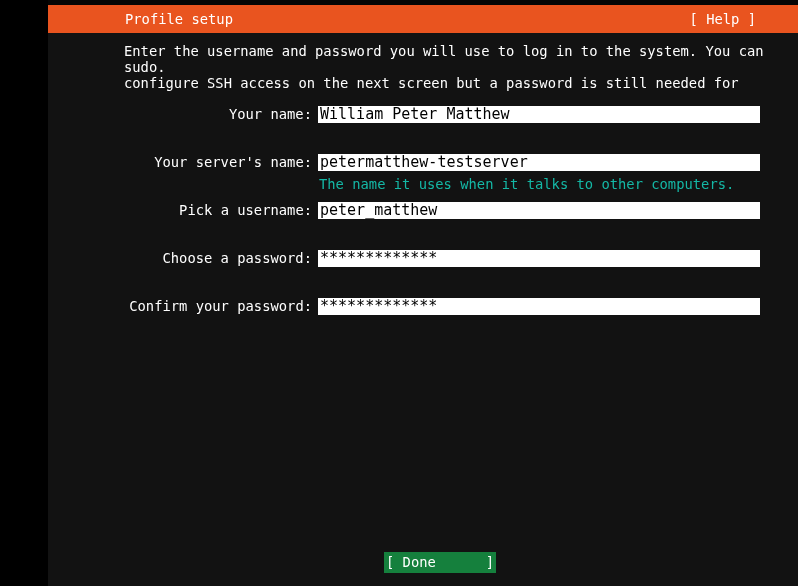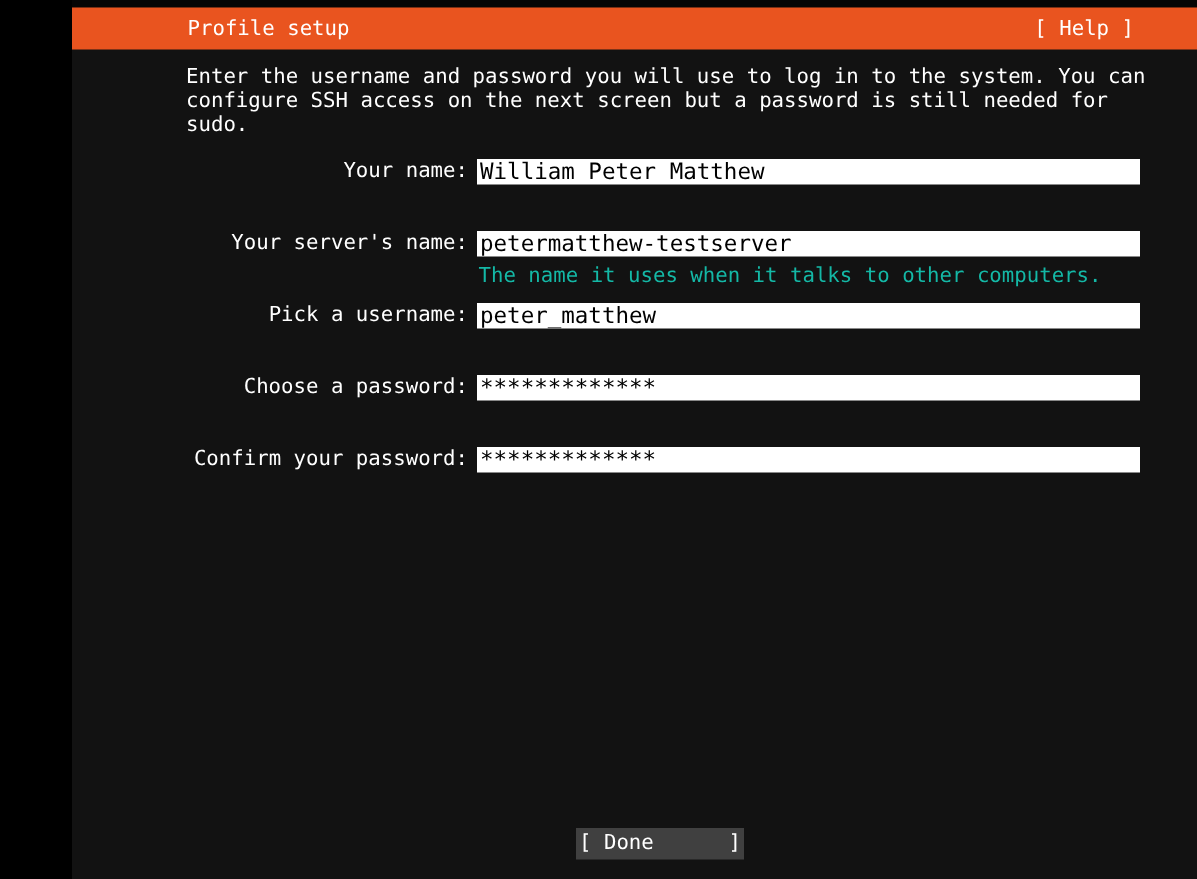--- a/index.html
+++ b/index.html
@@ -25,42 +25,42 @@
     background:#ffffff;color:#000000;
     border:none;outline:none;border-radius:0;
     font-family:"DejaVu Sans Mono","Liberation Mono",monospace;
     font-size:15px;line-height:17px;
     padding:0 0 0 2px;margin:0;box-sizing:border-box;
     display:block;
   }
   .field-help{position:absolute;left:271px;top:176px;line-height:16px;white-space:pre;color:#14b8a6;}
   .done-button{
     position:absolute;left:336px;top:552px;width:112px;height:21px;
-    background:#404040;color:#ffffff;
+    background:#15803d;color:#ffffff;
     text-align:center;line-height:21px;white-space:pre;
     cursor:pointer;
   }
   .t1{top:106px;} .t2{top:154px;} .t3{top:202px;} .t4{top:250px;} .t5{top:298px;}
 </style>
 </head>
 <body>
 
 <div class="screen">
 
   <div class="topbar"></div>
 
   <div class="header">
     <span class="header-title">Profile setup</span>
     <span class="help-button">[ Help ]</span>
   </div>
 
   <div class="intro">
     <div class="intro-line">Enter the username and password you will use to log in to the system. You can</div>
+    <div class="intro-line">sudo.</div>
     <div class="intro-line">configure SSH access on the next screen but a password is still needed for</div>
-    <div class="intro-line">sudo.</div>
   </div>
 
   <span class="row-label t1">Your name:</span>
   <input class="tui-input t1" value="William Peter Matthew" style="">
 
   <span class="row-label t2">Your server's name:</span>
   <input class="tui-input t2" value="petermatthew-testserver" style="">
   <div class="field-help">The name it uses when it talks to other computers.</div>
 
   <span class="row-label t3">Pick a username:</span>

